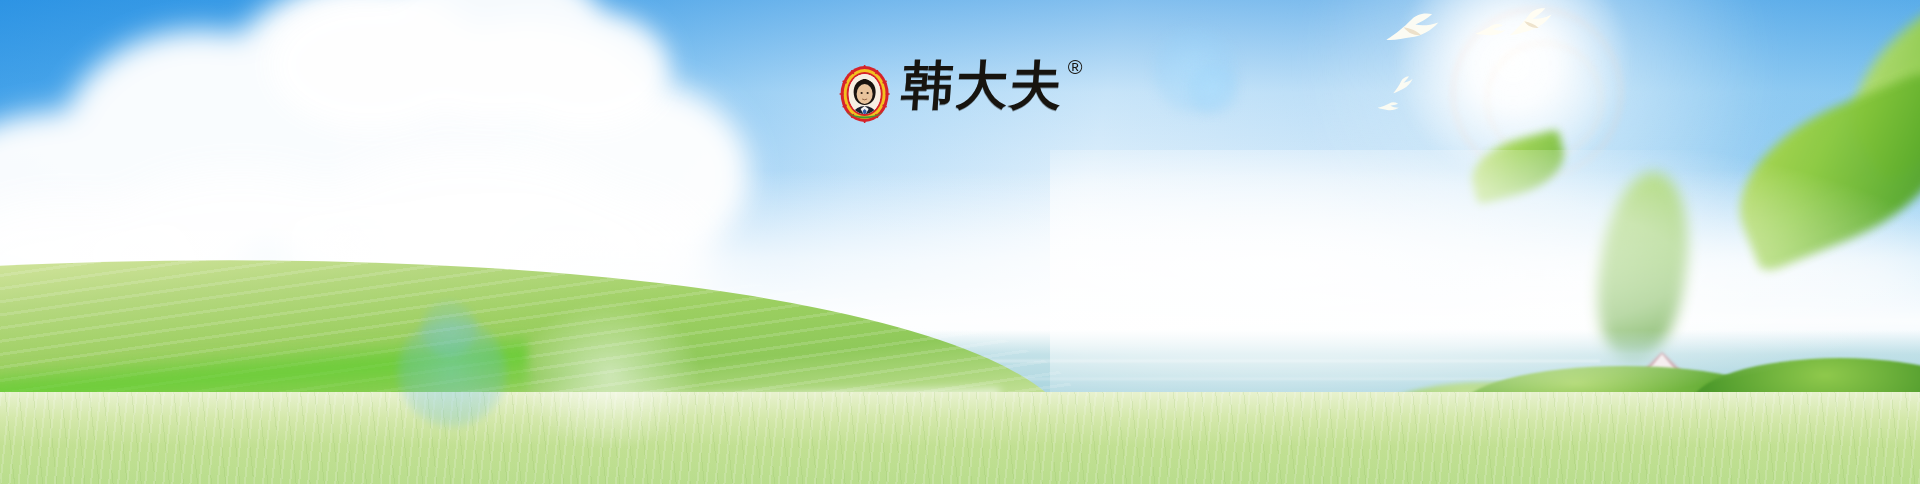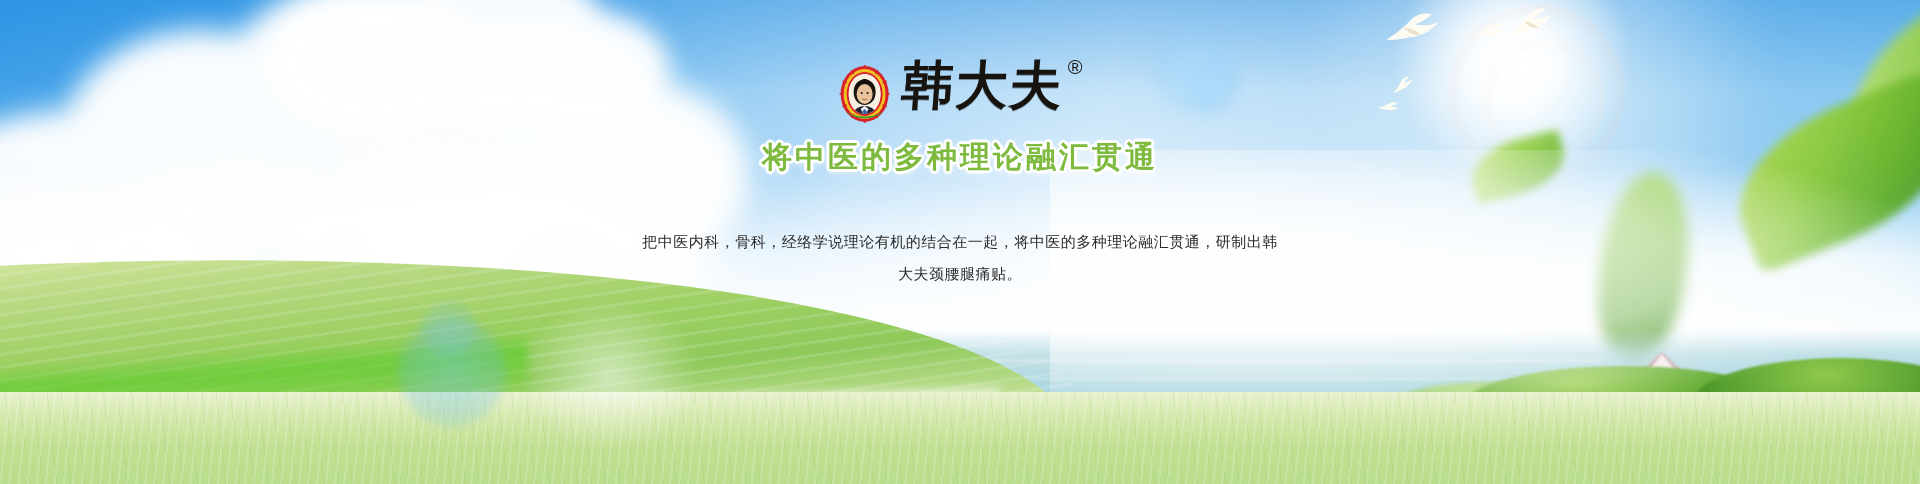--- a/index.html
+++ b/index.html
@@ -362,18 +362,16 @@
 
           <path d="M8 48 q19 13 38 0 q-19 9 -38 0 z" fill="#3f9b34"></path>
         </svg>
       </div>
       <div class="brand-wrap">
         <span class="brand">韩大夫</span>
         <span class="reg">®</span>
       </div>
     </div>
 
-    <div class="headline">将中医的多种理论融汇贯通</div>
-
-    <div class="para">把中医内科，骨科，经络学说理论有机的结合在一起，将中医的多种理论融汇贯通，研制出韩大夫颈腰腿痛贴。</div>
+
 
   </div>
 </div>
 
 </body></html>

